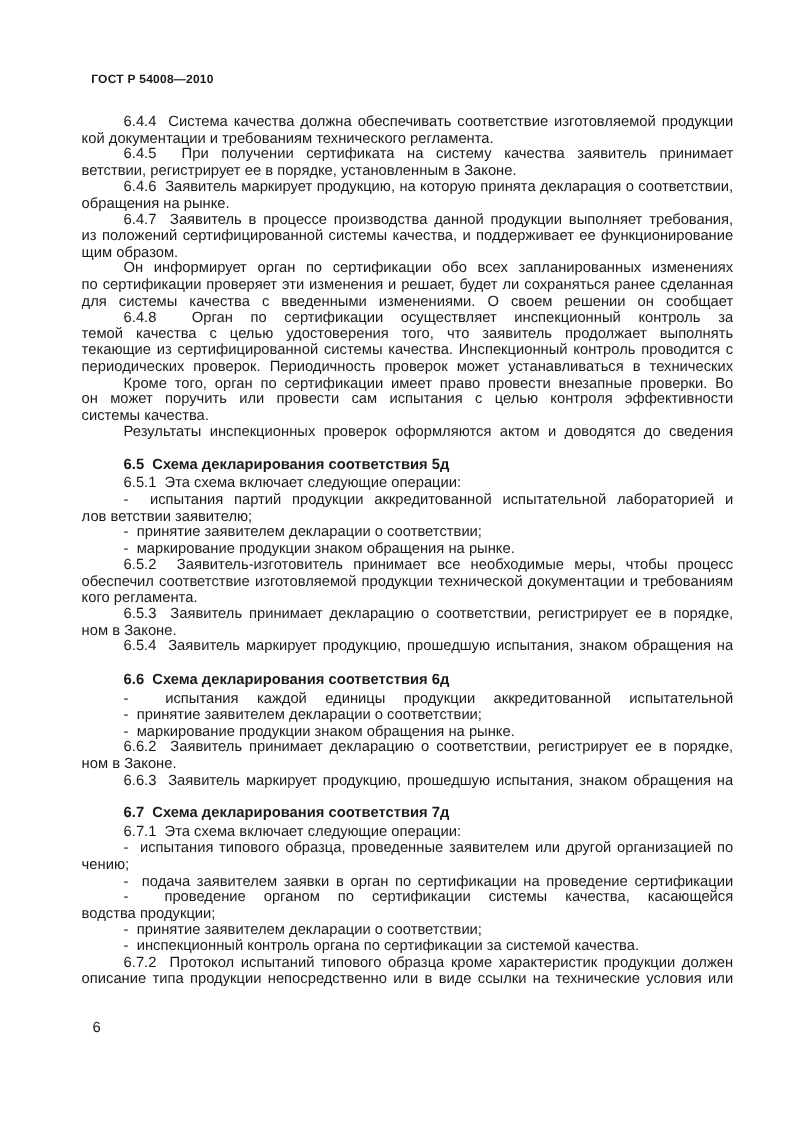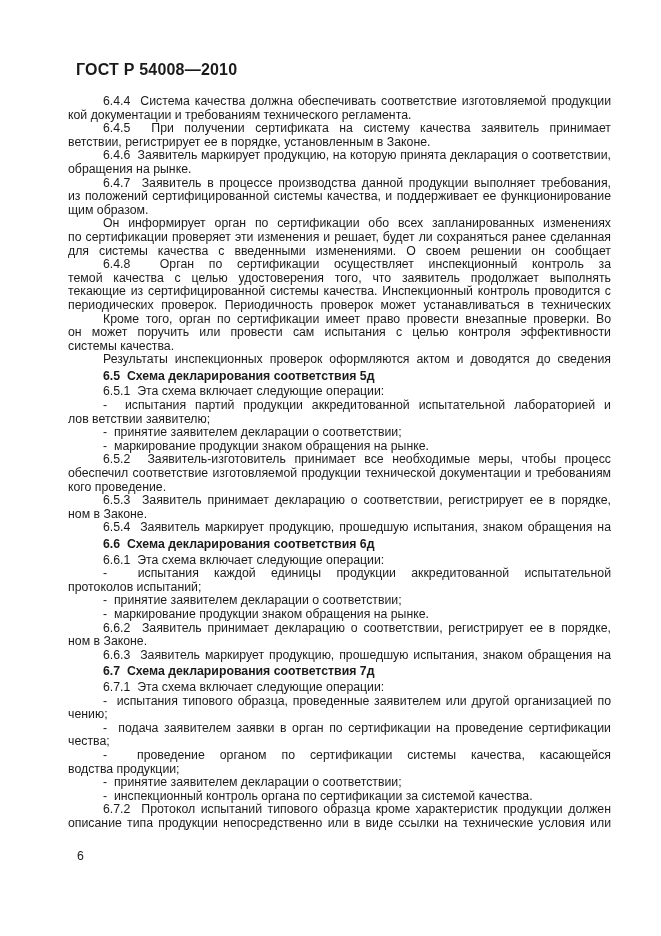--- a/index.html
+++ b/index.html
@@ -13,34 +13,34 @@
   }
   .page {
     position: relative;
     width: 661px; height: 936px;
     background: #ffffff;
     overflow: hidden;
   }
   .doc-header {
     position: absolute;
     left: 76px; top: 61px;
-    font-size: 16px;
+    font-size: 10px;
     font-weight: bold;
     letter-spacing: 0.2px;
     white-space: nowrap;
   }
   .doc-body {
     position: absolute;
     left: 68px; top: 95px;
     width: 543px;
     font-size: 12.3px;
     line-height: 13.6px;
   }
   .para { margin: 0; }
-  .para.heading { font-weight: bold; margin-top: 3px; margin-bottom: 2px; }
+  .para.heading { font-weight: bold; margin-top: 14px; margin-bottom: 2px; }
   .line {
     text-align: justify;
     text-align-last: justify;
     height: 13.6px;
     overflow: hidden;
   }
   .line.first { padding-left: 35px; }
   .line.lastline { text-align-last: left; }
   .page-number {
     position: absolute;
@@ -103,38 +103,34 @@
       </div>
       <div class="para list-item">
         <div class="line first lastline">-&nbsp; принятие заявителем декларации о соответствии;</div>
       </div>
       <div class="para list-item">
         <div class="line first lastline">-&nbsp; маркирование продукции знаком обращения на рынке.</div>
       </div>
       <div class="para body">
         <div class="line first">6.5.2&nbsp; Заявитель-изготовитель принимает все необходимые меры, чтобы процесс производства</div>
         <div class="line">обеспечил соответствие изготовляемой продукции технической документации и требованиям техничес-</div>
-        <div class="line lastline">кого проведение.</div>
+        <div class="line lastline">кого регламента.</div>
       </div>
       <div class="para body">
         <div class="line first">6.5.3&nbsp; Заявитель принимает декларацию о соответствии, регистрирует ее в порядке, установлен-</div>
         <div class="line lastline">ном в Законе.</div>
       </div>
       <div class="para body">
         <div class="line first lastline">6.5.4&nbsp; Заявитель маркирует продукцию, прошедшую испытания, знаком обращения на рынке.</div>
       </div>
       <div class="para heading">
         <div class="line first lastline">6.6&nbsp; Схема декларирования соответствия 6д</div>
       </div>
-      <div class="para body">
-        <div class="line first lastline">6.6.1&nbsp; Эта схема включает следующие операции:</div>
-      </div>
       <div class="para list-item">
         <div class="line first">-&nbsp; испытания каждой единицы продукции аккредитованной испытательной лабораторией и выдача</div>
-        <div class="line lastline">протоколов испытаний;</div>
       </div>
       <div class="para list-item">
         <div class="line first lastline">-&nbsp; принятие заявителем декларации о соответствии;</div>
       </div>
       <div class="para list-item">
         <div class="line first lastline">-&nbsp; маркирование продукции знаком обращения на рынке.</div>
       </div>
       <div class="para body">
         <div class="line first">6.6.2&nbsp; Заявитель принимает декларацию о соответствии, регистрирует ее в порядке, установлен-</div>
         <div class="line lastline">ном в Законе.</div>
@@ -147,21 +143,20 @@
       </div>
       <div class="para body">
         <div class="line first lastline">6.7.1&nbsp; Эта схема включает следующие операции:</div>
       </div>
       <div class="para list-item">
         <div class="line first">-&nbsp; испытания типового образца, проведенные заявителем или другой организацией по его пору-</div>
         <div class="line lastline">чению;</div>
       </div>
       <div class="para list-item">
         <div class="line first">-&nbsp; подача заявителем заявки в орган по сертификации на проведение сертификации системы ка-</div>
-        <div class="line lastline">чества;</div>
       </div>
       <div class="para list-item">
         <div class="line first">-&nbsp; проведение органом по сертификации системы качества, касающейся проектирования и произ-</div>
         <div class="line lastline">водства продукции;</div>
       </div>
       <div class="para list-item">
         <div class="line first lastline">-&nbsp; принятие заявителем декларации о соответствии;</div>
       </div>
       <div class="para list-item">
         <div class="line first lastline">-&nbsp; инспекционный контроль органа по сертификации за системой качества.</div>

